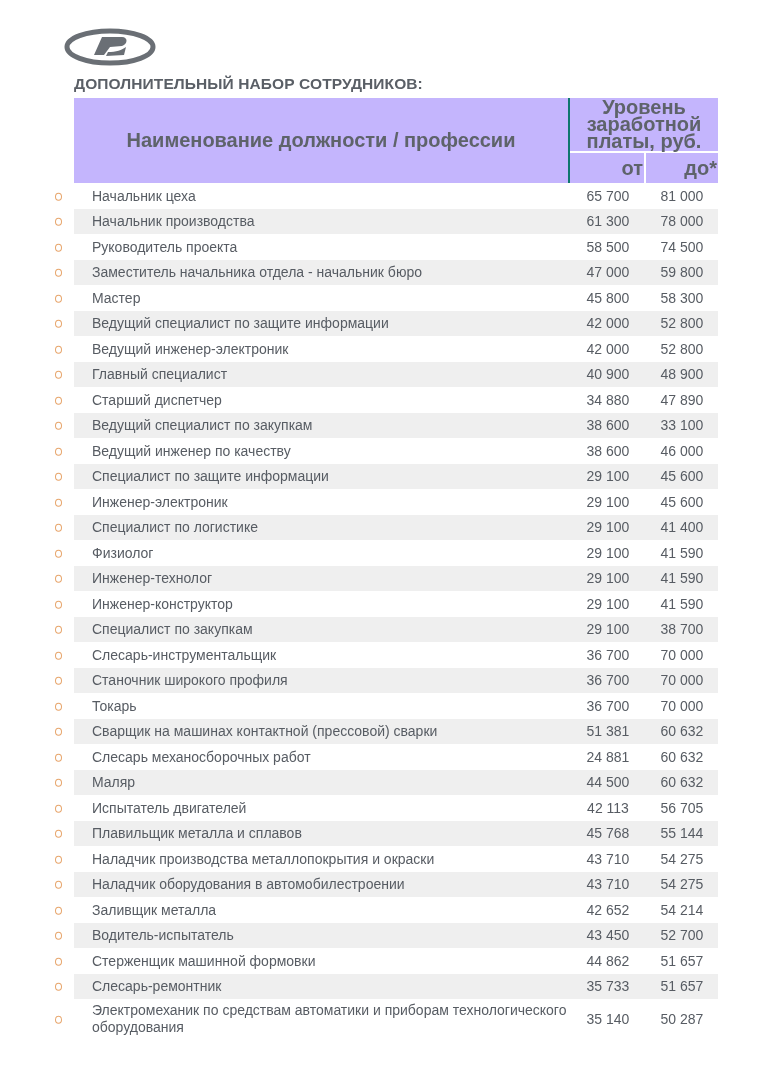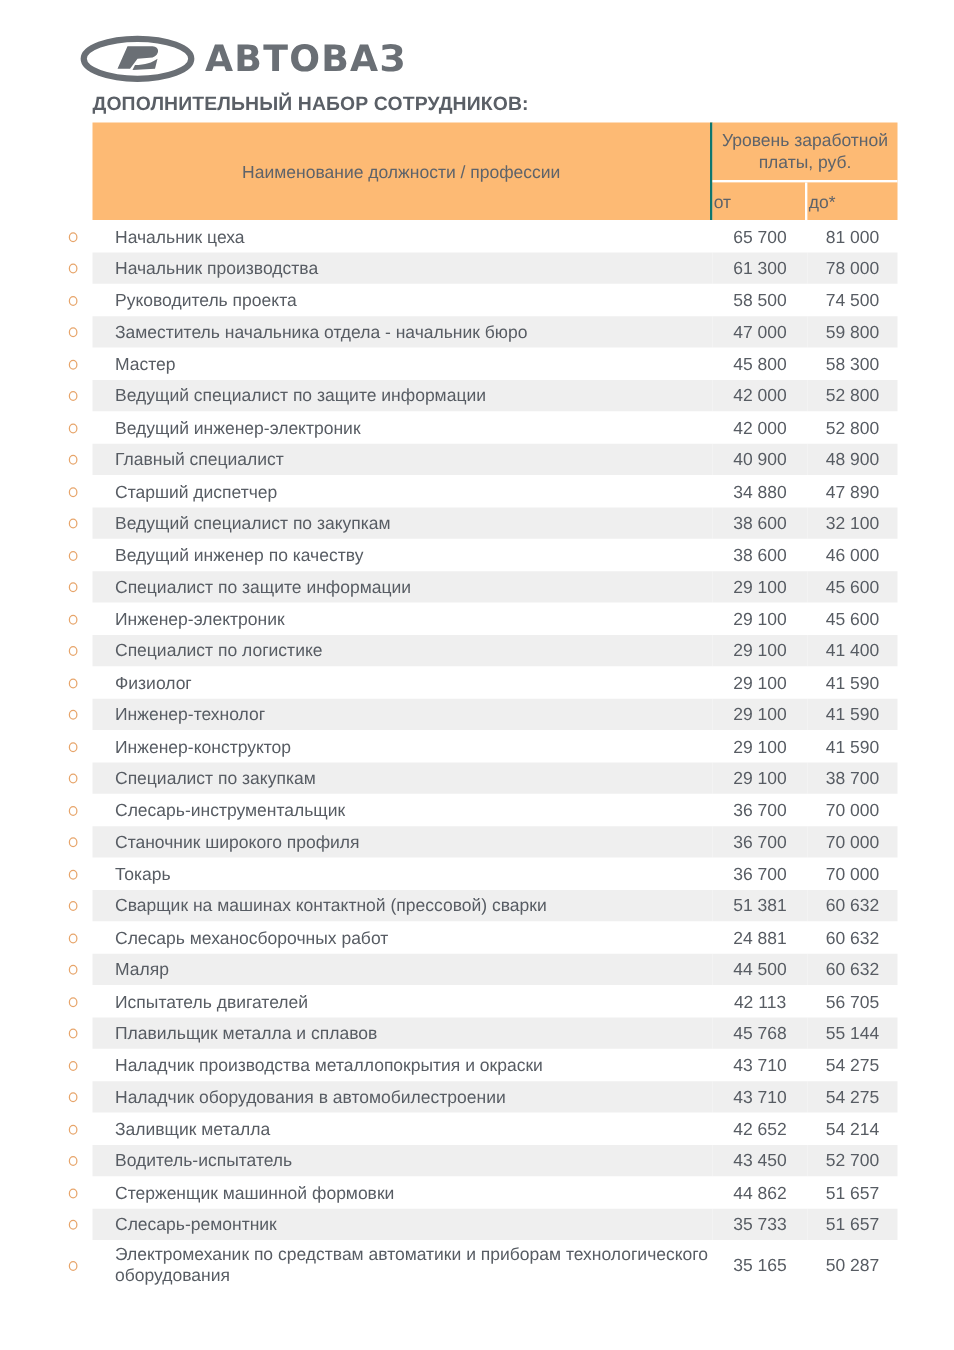--- a/index.html
+++ b/index.html
@@ -2,43 +2,42 @@
 <html><head>
 <meta charset="utf-8">
 <style>
   html, body { margin: 0; padding: 0; background: #ffffff; }
   body { width: 763px; height: 1080px; position: relative; font-family: "Liberation Sans", sans-serif; color: #555a60; overflow: hidden; }
   .logo { position: absolute; left: 64px; top: 28px; height: 38px; display: flex; align-items: center; }
   .logo svg { display: block; }
   .logo-text { font-family: "DejaVu Sans", sans-serif; font-weight: bold; font-size: 29px; color: #6a6f75; letter-spacing: 1px; margin-left: 8px; }
   .title { position: absolute; left: 74px; top: 75px; font-size: 15.5px; font-weight: bold; color: #5a5f66; letter-spacing: 0.1px; }
   table { position: absolute; left: 74px; top: 98px; width: 644px; border-collapse: separate; border-spacing: 0; font-size: 14px; }
-  th { background: #fdba74; font-weight: normal; color: #5e636a; font-size: 14px; }
+  th { background: #c4b5fd; font-weight: bold; color: #5e636a; font-size: 20px; }
   th.name-h { text-align: center; vertical-align: middle; height: 74px; border-right: 2px solid #0f766e; }
   th.level-h { height: 44px; text-align: center; border-bottom: 2px solid #fff; line-height: 17px; }
-  th.sub { height: 28px; text-align: left; }
+  th.sub { height: 28px; text-align: right; }
   th.sub.from { border-right: 2px solid #fff; width: 72px; }
   th.sub.to { width: 70px; }
   td { height: 25.5px; padding: 0; color: #575c63; }
   tr.row:nth-child(even) td { background: #efefef; }
   td.name { padding-left: 18px; position: relative; margin-top: 45px; }
   td.from, td.to { text-align: center; }
   .bullet { position: absolute; left: -19px; top: 50%; transform: translateY(-40%); width: 7px; height: 8px; border: 1.4px solid #e7a56b; border-radius: 50%; box-sizing: border-box; }
   tr.tall td { height: 40px; line-height: 17px; }
 </style>
 </head>
 <body>
 
 <div class="logo">
   <svg width="92" height="38" viewBox="0 0 92 38">
     <ellipse cx="46" cy="19" rx="43" ry="16" fill="none" stroke="#6a6f75" stroke-width="5"></ellipse>
     <path d="M30 27 L38 9 L58 9 C64 9 64 16 58 18 L46 19 L40 27 Z" fill="#6a6f75"></path>
     <path d="M44 24 C52 24 58 22 62 19 L60 27 L42 28 Z" fill="#6a6f75"></path>
   </svg>
-  <span class="logo-text">АВТОВАЗ</span>
 </div>
 
 <div class="title">ДОПОЛНИТЕЛЬНЫЙ НАБОР СОТРУДНИКОВ:</div>
 
 <table>
   <thead>
     <tr>
       <th class="name-h" rowspan="2">Наименование должности / профессии</th>
       <th class="level-h" colspan="2">Уровень заработной платы, руб.</th>
     </tr>
@@ -89,21 +88,21 @@
         <td class="to">48 900</td>
       </tr>
       <tr class="row">
         <td class="name"><span class="bullet"></span><span>Старший диспетчер</span></td>
         <td class="from">34 880</td>
         <td class="to">47 890</td>
       </tr>
       <tr class="row">
         <td class="name"><span class="bullet"></span><span>Ведущий специалист по закупкам</span></td>
         <td class="from">38 600</td>
-        <td class="to">32 100</td>
+        <td class="to">33 100</td>
       </tr>
       <tr class="row">
         <td class="name"><span class="bullet"></span><span>Ведущий инженер по качеству</span></td>
         <td class="from">38 600</td>
         <td class="to">46 000</td>
       </tr>
       <tr class="row">
         <td class="name"><span class="bullet"></span><span>Специалист по защите информации</span></td>
         <td class="from">29 100</td>
         <td class="to">45 600</td>
@@ -203,17 +202,17 @@
         <td class="from">44 862</td>
         <td class="to">51 657</td>
       </tr>
       <tr class="row">
         <td class="name"><span class="bullet"></span><span>Слесарь-ремонтник</span></td>
         <td class="from">35 733</td>
         <td class="to">51 657</td>
       </tr>
       <tr class="row tall">
         <td class="name"><span class="bullet"></span><span>Электромеханик по средствам автоматики и приборам технологического оборудования</span></td>
-        <td class="from">35 165</td>
+        <td class="from">35 140</td>
         <td class="to">50 287</td>
       </tr>
     </tbody>
 </table>
 
 </body></html>

